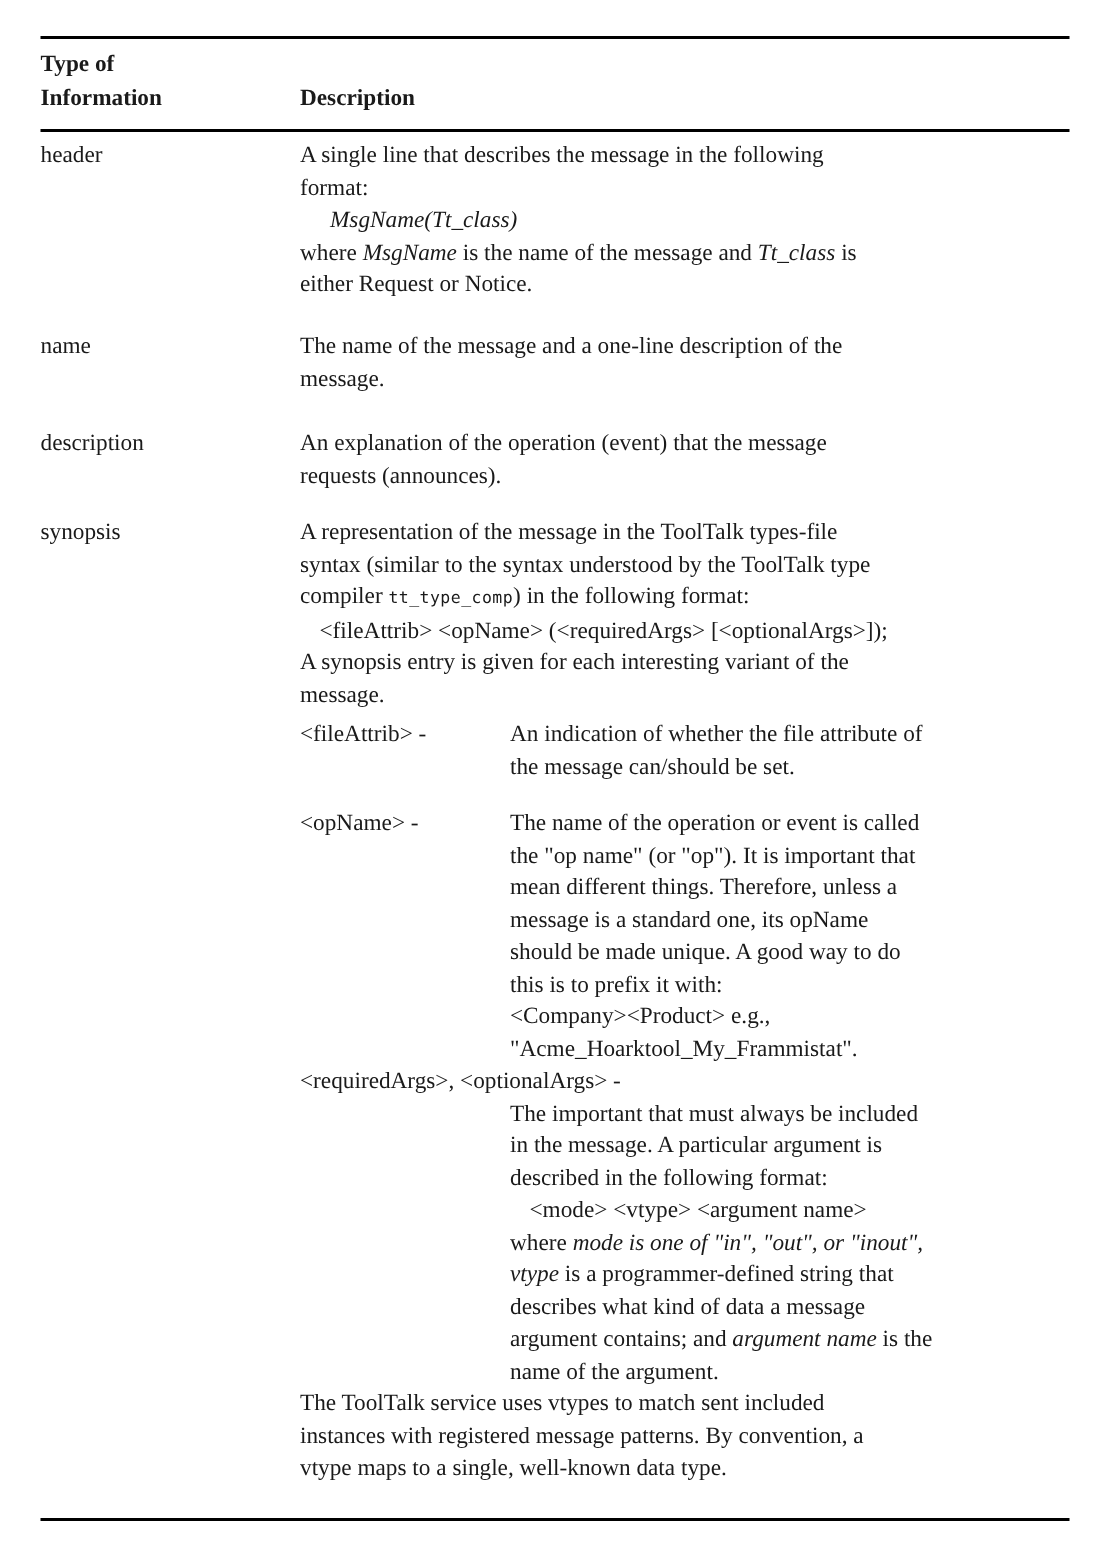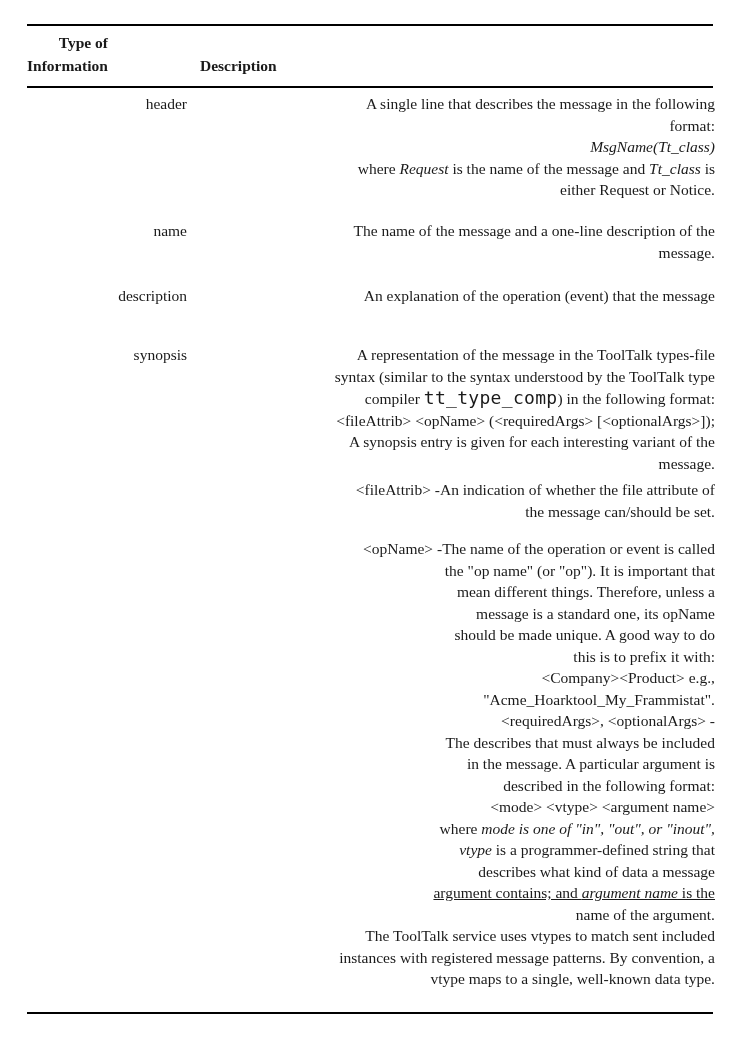--- a/index.html
+++ b/index.html
@@ -14,21 +14,20 @@
     color: var(--text);
     -webkit-font-smoothing: antialiased;
   }
   .page {
     position: relative;
     width: 736px;
     height: 1041px;
     background: var(--background);
     overflow: hidden;
     font-size: 15.5px;
-    text-align: right;
   }
   .rule {
     position: absolute;
     left: 27px;
     width: 686px;
     height: 0;
     border-top: 2px solid var(--rule);
   }
   .rule-top    { top: 24px; }
   .rule-mid    { top: 86px; }
@@ -76,21 +75,21 @@
     width: 515px;
   }
   .tline {
     line-height: 21.5px;
     white-space: pre;
   }
   .tline .fw { display: inline-block; }
   .tline .it { font-style: italic; }
   .tline .tt {
     font-family: "DejaVu Sans Mono", "Liberation Mono", monospace;
-    font-size: 18px;
+    font-size: 11px;
     letter-spacing: 0.3px;
   }
 </style>
 </head>
 <body>
 
 <div class="page">
 
   <div class="rule rule-top"></div>
 
@@ -98,37 +97,38 @@
   <div class="col-header-right">Description</div>
 
   <div class="rule rule-mid"></div>
 
   <div class="row row-header">
     <div class="term">header</div>
     <div class="desc">
         <div class="tline"><span>A single line that describes the message in the following</span></div>
         <div class="tline"><span>format:</span></div>
         <div class="tline" style="padding-left: 20px;"><span class="it">MsgName(Tt_class)</span></div>
-        <div class="tline"><span>where </span><span class="it">Request</span><span> is the name of the message and </span><span class="it">Tt_class</span><span> is</span></div>
+        <div class="tline"><span>where </span><span class="it">MsgName</span><span> is the name of the message and </span><span class="it">Tt_class</span><span> is</span></div>
         <div class="tline"><span>either Request or Notice.</span></div>
       </div>
   </div>
 
   <div class="row row-name">
     <div class="term">name</div>
     <div class="desc">
         <div class="tline"><span>The name of the message and a one-line description of the</span></div>
         <div class="tline"><span>message.</span></div>
       </div>
   </div>
 
   <div class="row row-description">
     <div class="term">description</div>
     <div class="desc">
         <div class="tline"><span>An explanation of the operation (event) that the message</span></div>
+        <div class="tline"><span>requests (announces).</span></div>
       </div>
   </div>
 
   <div class="row row-synopsis">
     <div class="term">synopsis</div>
     <div class="desc">
         <div class="tline"><span>A representation of the message in the ToolTalk types-file</span></div>
         <div class="tline"><span>syntax (similar to the syntax understood by the ToolTalk type</span></div>
         <div class="tline"><span>compiler </span><span class="tt">tt_type_comp</span><span>) in the following format:</span></div>
         <div class="tline" style="padding-left: 13px;"><span>&lt;fileAttrib&gt; &lt;opName&gt; (&lt;requiredArgs&gt; [&lt;optionalArgs&gt;]);</span></div>
@@ -138,28 +138,28 @@
         <div class="tline" style="padding-left: 140px;"><span>the message can/should be set.</span></div>
         <div class="tline" style="margin-top: 16px;"><span class="fw" style="width: 140px;">&lt;opName&gt; -</span><span>The name of the operation or event is called</span></div>
         <div class="tline" style="padding-left: 140px;"><span>the "op name" (or "op"). It is important that</span></div>
         <div class="tline" style="padding-left: 140px;"><span>mean different things. Therefore, unless a</span></div>
         <div class="tline" style="padding-left: 140px;"><span>message is a standard one, its opName</span></div>
         <div class="tline" style="padding-left: 140px;"><span>should be made unique. A good way to do</span></div>
         <div class="tline" style="padding-left: 140px;"><span>this is to prefix it with:</span></div>
         <div class="tline" style="padding-left: 140px;"><span>&lt;Company&gt;&lt;Product&gt; e.g.,</span></div>
         <div class="tline" style="padding-left: 140px;"><span>"Acme_Hoarktool_My_Frammistat".</span></div>
         <div class="tline" style=""><span>&lt;requiredArgs&gt;, &lt;optionalArgs&gt; -</span></div>
-        <div class="tline" style="padding-left: 140px;"><span>The describes that must always be included</span></div>
+        <div class="tline" style="padding-left: 140px;"><span>The important that must always be included</span></div>
         <div class="tline" style="padding-left: 140px;"><span>in the message. A particular argument is</span></div>
         <div class="tline" style="padding-left: 140px;"><span>described in the following format:</span></div>
         <div class="tline" style="padding-left: 153px;"><span>&lt;mode&gt; &lt;vtype&gt; &lt;argument name&gt;</span></div>
         <div class="tline" style="padding-left: 140px;"><span>where </span><span class="it">mode is one of "in", "out", or "inout",</span></div>
         <div class="tline" style="padding-left: 140px;"><span class="it">vtype</span><span> is a programmer-defined string that</span></div>
         <div class="tline" style="padding-left: 140px;"><span>describes what kind of data a message</span></div>
-        <div class="tline" style="padding-left: 140px; text-decoration: underline;"><span>argument contains; and </span><span class="it">argument name</span><span> is the</span></div>
+        <div class="tline" style="padding-left: 140px;"><span>argument contains; and </span><span class="it">argument name</span><span> is the</span></div>
         <div class="tline" style="padding-left: 140px;"><span>name of the argument.</span></div>
         <div class="tline"><span>The ToolTalk service uses vtypes to match sent included</span></div>
         <div class="tline"><span>instances with registered message patterns. By convention, a</span></div>
         <div class="tline"><span>vtype maps to a single, well-known data type.</span></div>
       </div>
   </div>
 
   <div class="rule rule-bottom"></div>
 
 </div>

